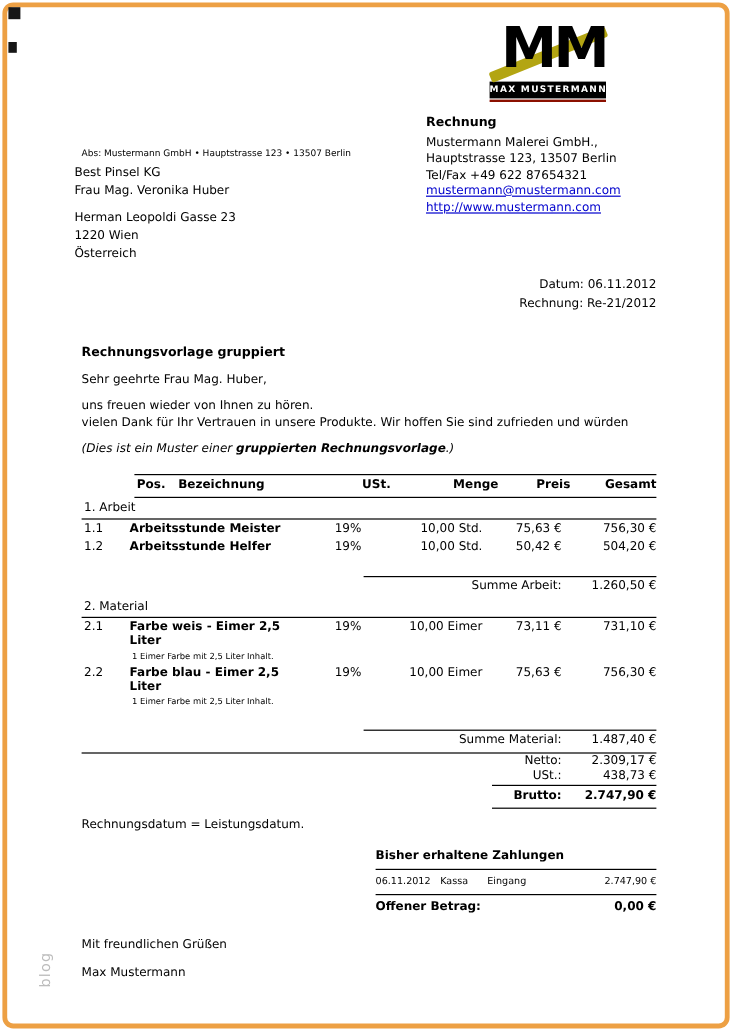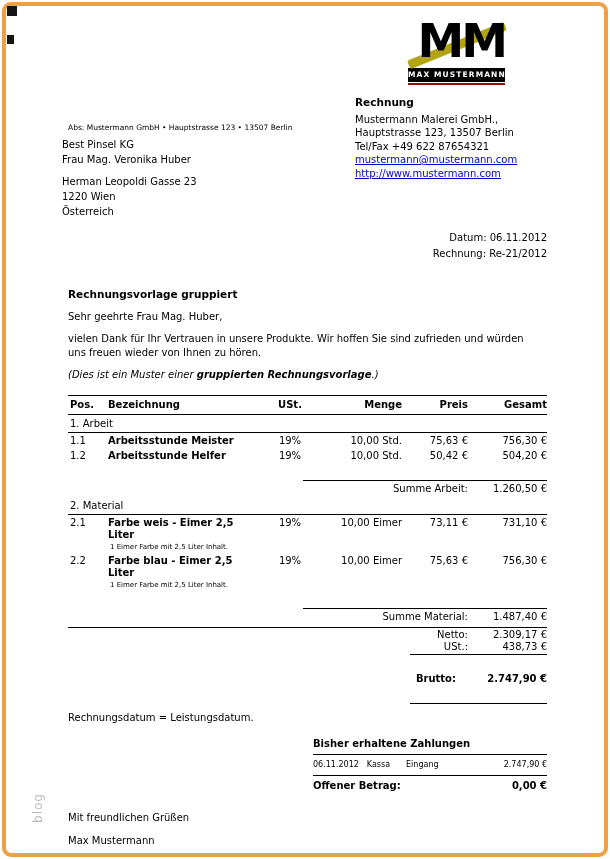--- a/index.html
+++ b/index.html
@@ -40,41 +40,41 @@
   .subject{font-weight:bold;font-size:10.5px;}
   .salutation{margin-top:11px;}
   .intro{margin-top:9px;line-height:14px;}
   .intro div{white-space:nowrap;}
   .note{margin-top:9px;font-style:italic;}
   .note .nb{font-weight:bold;}
 
   
   .invoice-table{margin-top:14px;}
   .t-row{display:flex;align-items:flex-start;}
-  .t-head{border-top:1px solid #000;border-bottom:1px solid #000;font-weight:bold;padding:3px 0;}
+  .t-head{border-top:1px solid #000;border-bottom:1px solid #000;font-weight:bold;padding:3px 0;margin-left:44px;}
   .t-group{border-bottom:1px solid #000;padding:3px 0 2px 2px;}
   .t-item{padding:2px 0 1px;}
   .c-pos{width:40px;padding-left:2px;}
   .c-name{width:150px;}
   .c-vat{width:64px;text-align:center;}
   .c-qty{width:80px;text-align:right;}
   .c-price{width:66px;text-align:right;}
   .c-total{width:79px;text-align:right;}
   .item-name{font-weight:bold;}
   .item-desc{font-size:7px;line-height:9px;margin-top:2px;padding-left:2px;white-space:nowrap;}
   .t-sum{margin-left:235px;width:244px;border-top:1px solid #000;display:flex;padding:2px 0;margin-top:17px;}
   .t-sum .sum-label{flex:1;text-align:right;}
   .t-sum .sum-value{width:79px;text-align:right;}
   .t-bottomline{border-top:1px solid #000;margin-top:2px;}
   .totals{margin-left:auto;width:137px;margin-top:1px;}
   .totals .t-line{display:flex;padding:0 0;}
   .totals .t-label{flex:1;text-align:right;}
   .totals .t-value{width:79px;text-align:right;}
   .totals .brutto{font-weight:bold;border-top:1px solid #000;border-bottom:1px solid #000;
-                  padding:18px 0;margin-top:1px;gap:12px;}
+                  padding:3px 0;margin-top:1px;}
 
   .date-note{margin-top:8px;}
 
   
   .payments{margin-left:245px;width:234px;margin-top:14px;}
   .pay-title{font-weight:bold;padding-bottom:4px;border-bottom:1px solid #000;}
   .pay-entry{display:flex;align-items:center;font-size:8px;padding:4px 0;border-bottom:1px solid #000;}
   .p-method{margin-left:8px;}
   .p-dir{margin-left:16px;}
   .p-amount{margin-left:auto;}
@@ -129,22 +129,22 @@
 
   <div class="meta">
     <div>Datum: 06.11.2012</div>
     <div>Rechnung: Re-21/2012</div>
   </div>
 
   <div class="main">
     <div class="subject">Rechnungsvorlage gruppiert</div>
     <div class="salutation">Sehr geehrte Frau Mag. Huber,</div>
     <div class="intro">
+      <div>uns freuen wieder von Ihnen zu hören.</div>
       <div>vielen Dank für Ihr Vertrauen in unsere Produkte. Wir hoffen Sie sind zufrieden und würden</div>
-      <div>uns freuen wieder von Ihnen zu hören.</div>
     </div>
     <div class="note"><span>(Dies ist ein Muster einer </span><span class="nb">gruppierten Rechnungsvorlage</span><span>.)</span></div>
 
     <div class="invoice-table">
       <div class="t-row t-head">
         <div class="c-pos">Pos.</div>
         <div class="c-name">Bezeichnung</div>
         <div class="c-vat">USt.</div>
         <div class="c-qty">Menge</div>
         <div class="c-price">Preis</div>

